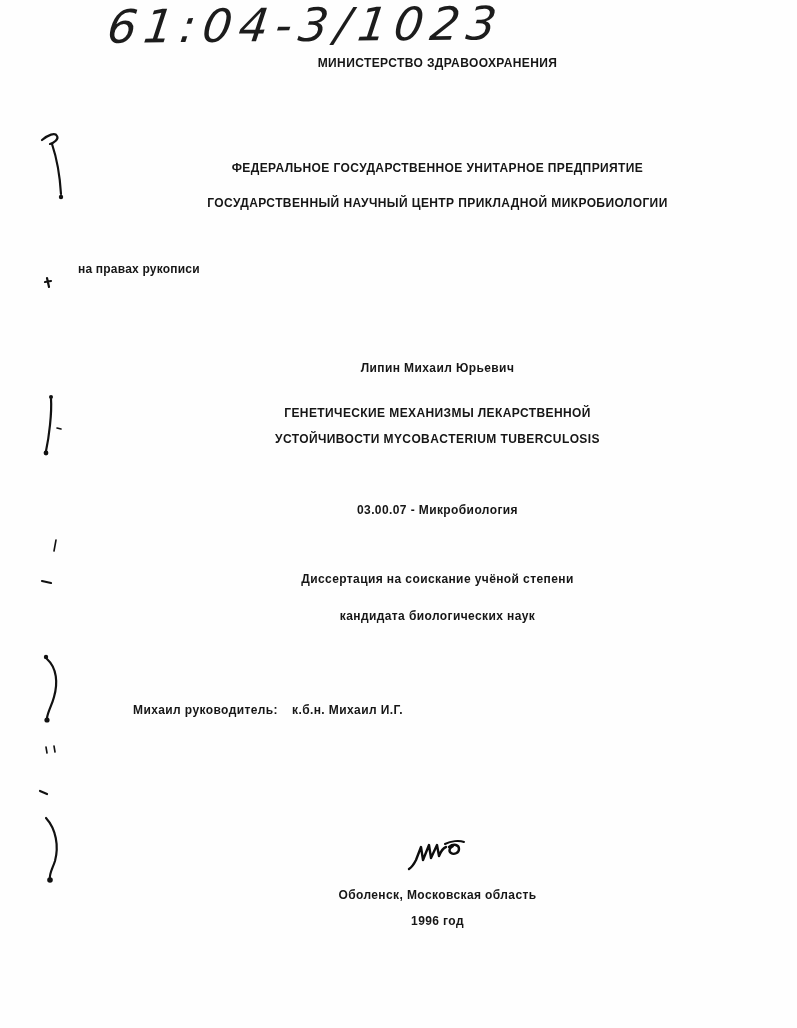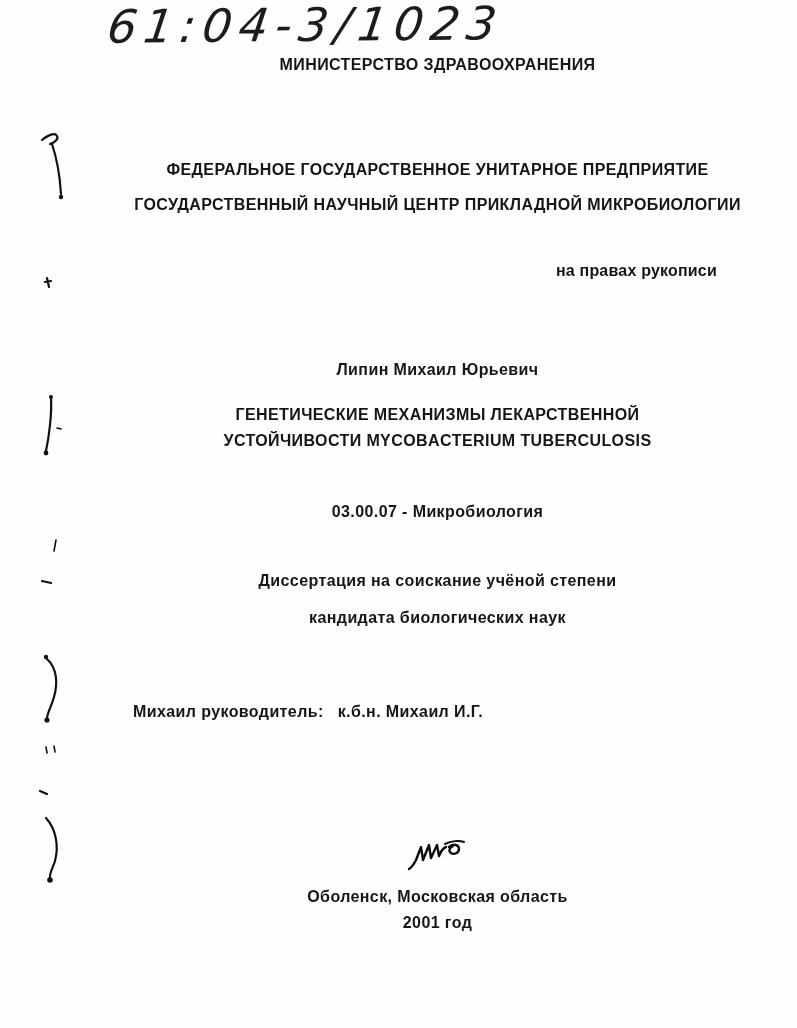--- a/index.html
+++ b/index.html
@@ -6,30 +6,30 @@
   body{
     width:797px;height:1028px;position:relative;overflow:hidden;
     background:#fefefe;
     font-family:"Liberation Sans","DejaVu Sans",sans-serif;
     color:#161616;
   }
   .page{position:absolute;inset:0;}
   
   .content{position:absolute;left:78px;top:0;width:719px;height:100%;}
   .line{position:absolute;left:0;width:100%;text-align:center;
-        font-weight:bold;font-size:16px;letter-spacing:0.4px;white-space:nowrap;}
+        font-weight:bold;font-size:12px;letter-spacing:0.4px;white-space:nowrap;}
   .catalog{
     position:absolute;left:108px;top:-2px;
     font-family:"DejaVu Sans",sans-serif;
     font-style:italic;font-weight:normal;
     font-size:46px;letter-spacing:7px;color:#1c1c1c;
     transform:skewX(-8deg) rotate(-0.5deg);
     white-space:nowrap;
   }
-  .right-note{text-align:right;padding-right:80px;box-sizing:border-box;letter-spacing:0.2px;}
+  .right-note{text-align:left;padding-right:80px;box-sizing:border-box;letter-spacing:0.2px;}
   .left-note{text-align:left;padding-left:55px;box-sizing:border-box;}
   .italic{}
   .sup-gap{display:inline-block;width:14px;}
   svg.marks{position:absolute;left:0;top:0;}
   .sig{position:absolute;left:403px;top:831px;}
 </style>
 </head>
 <body>
 
 <div class="page">
@@ -71,21 +71,21 @@
     <div class="line" style="top:432px;"><span>УСТОЙЧИВОСТИ </span><span class="italic">MYCOBACTERIUM TUBERCULOSIS</span></div>
 
     <div class="line" style="top:503px;">03.00.07 - Микробиология</div>
 
     <div class="line" style="top:572px;">Диссертация на соискание учёной степени</div>
     <div class="line" style="top:609px;">кандидата биологических наук</div>
 
     <div class="line left-note" style="top:703px;"><span>Михаил руководитель:</span><span class="sup-gap"></span><span>к.б.н. Михаил И.Г.</span></div>
 
     <div class="line" style="top:888px;">Оболенск, Московская область</div>
-    <div class="line" style="top:914px;">2001 год</div>
+    <div class="line" style="top:914px;">1996 год</div>
   </div>
 
   <svg class="sig" width="76" height="48" viewBox="0 0 76 48" fill="none" stroke="#0d0d0d" stroke-width="2.4" stroke-linecap="round" stroke-linejoin="round">
     <path d="M6,38 c3,-2 5,-5 7,-9 l5,-13 l2,13 l6,-15 l2,13 l6,-13 l2,11 c2,-5 4,-8 7,-9"></path>
     <path d="M46,16 c5,-4 10,-2 10,2 c0,4 -5,6 -8,4 c-3,-2 -1,-6 2,-7"></path>
     <path d="M42,13 c6,-3 14,-4 19,-2" stroke-width="2"></path>
   </svg>
 
 </div>
 

